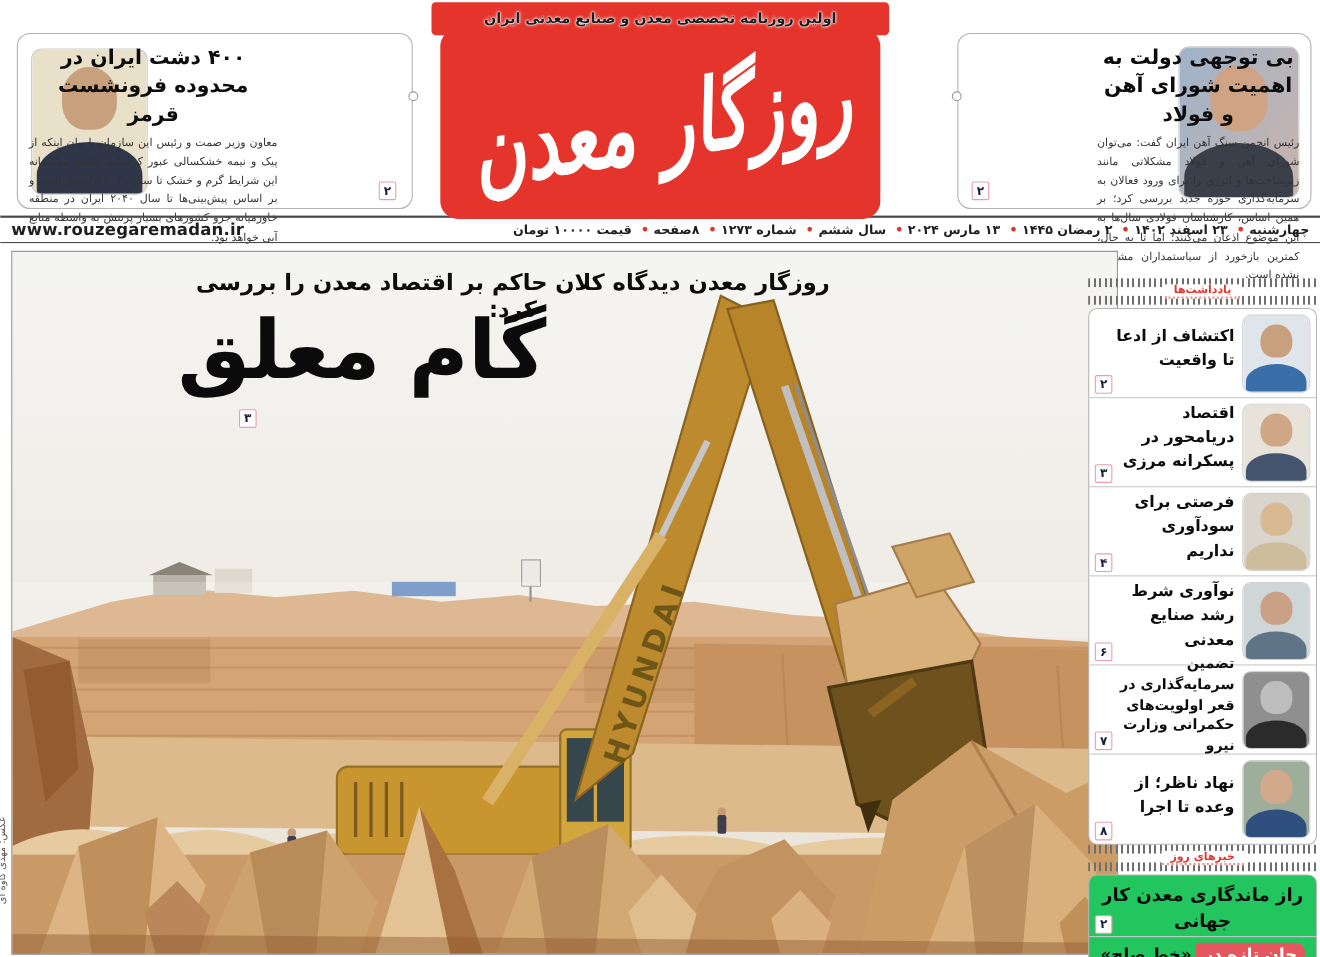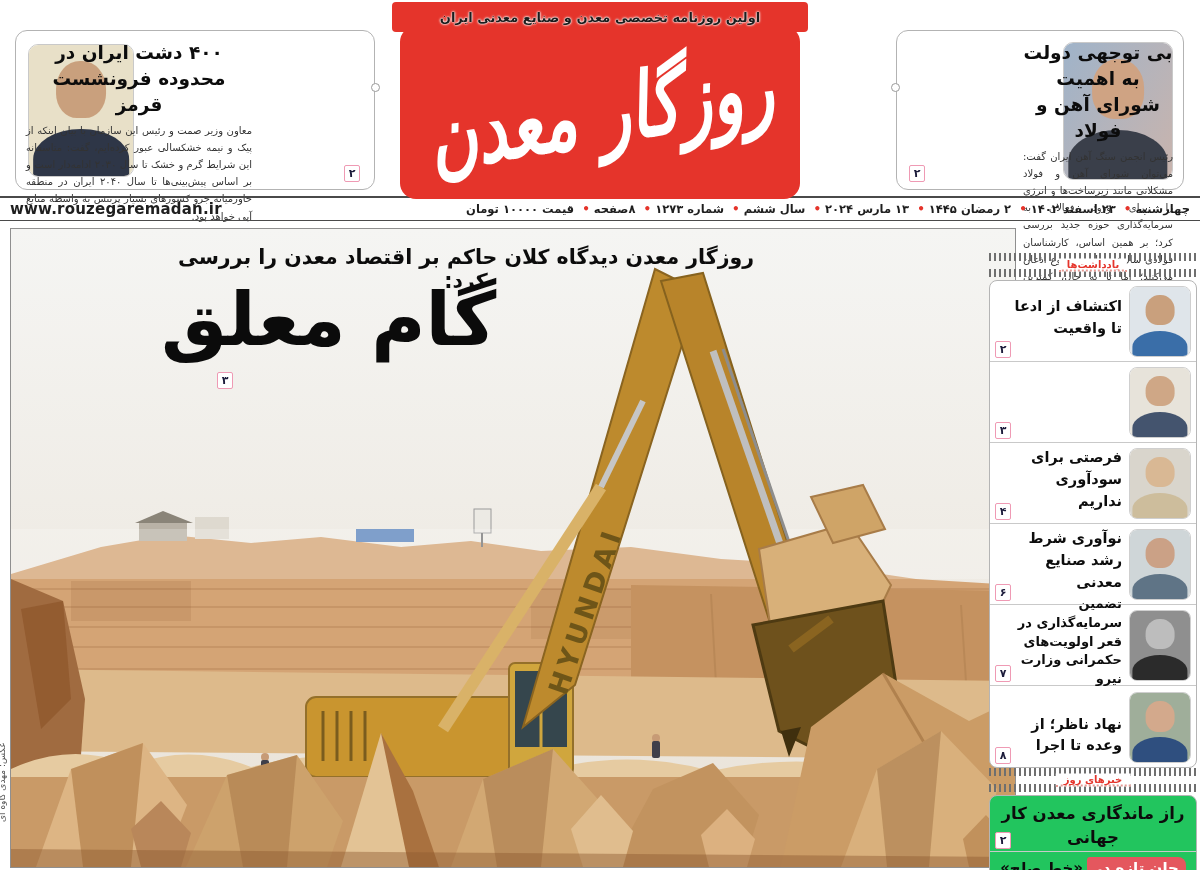--- a/index.html
+++ b/index.html
@@ -25,21 +25,21 @@
     border-radius:16px;display:flex;align-items:center;justify-content:center;z-index:2;
   }
   .logo-text{
     color:#fff;font-size:62px;font-weight:bold;font-style:italic;white-space:nowrap;
     letter-spacing:-4px;transform:rotate(-9deg) scale(1.05,1.45);line-height:1;
   }
   .topbox{
     position:absolute;top:30px;height:160px;border:1px solid #b3b3b3;border-radius:12px;background:#fff;text-decoration:underline;
   }
   .topbox.leftbox{left:15px;width:360px;}
-  .topbox.rightbox{right:16px;width:288px;}
+  .topbox.rightbox{right:8px;width:322px;}
   .ring{
     position:absolute;width:9px;height:9px;border:1.5px solid #9a9a9a;border-radius:50%;
     background:#fff;top:52px;z-index:2;
   }
   .leftbox .ring{right:-6px;}
   .rightbox .ring{left:-6px;}
   .portrait{
     position:absolute;border:1px solid #c9c9c9;border-radius:10px;overflow:hidden;
   }
   .leftbox .portrait{left:12px;top:13px;width:106px;height:133px;}
@@ -110,21 +110,21 @@
   .band-label{
     position:absolute;left:50%;top:50%;transform:translate(-50%,-50%);
     background:#fff;padding:0 8px;color:var(--red);font-size:10px;font-weight:bold;
     white-space:nowrap;border-bottom:2px dotted #e59a94;z-index:1;
   }
   .notes{border:1px solid #b5b5b5;border-radius:8px;overflow:hidden;background:#fff;}
   .note-card{
     position:relative;height:81px;display:flex;align-items:center;
     padding:4px 5px 4px 6px;border-bottom:1px solid #c9c9c9;
   }
-  .note-card:last-child{border-bottom:none;align-items:flex-end;}
+  .note-card:last-child{border-bottom:none;}
   .note-photo{width:62px;height:71px;border:1px solid #cfcfcf;border-radius:8px;overflow:hidden;flex:none;}
   .note-title{
     flex:1;font-size:14.5px;font-weight:bold;line-height:1.5;color:#0d0d0d;
     padding:0 7px 6px 16px;text-align:right;
   }
   .note-title.small{font-size:13px;line-height:1.45;}
   .note-card .badge{position:absolute;left:5px;bottom:3px;}
   .news-block{border:1px solid #b5b5b5;border-radius:8px;background:#22c55e;margin-top:3px;}
   .news-row{position:relative;border-bottom:1px solid #c9c9c9;}
   .news-row:last-child{border-bottom:none;}
@@ -330,20 +330,21 @@
           <div class="avatar" style="--skin:#c9a07d;--cloth:#3a6ea8;background:#dfe5ea;"></div>
         </div>
         <div class="note-title">اکتشاف از ادعا تا واقعیت</div>
         <span class="badge">۲</span>
       </div>
 
       <div class="note-card">
         <div class="note-photo">
           <div class="avatar" style="--skin:#cfa786;--cloth:#44546e;background:#e7e3da;"></div>
         </div>
+        <div class="note-title">اقتصاد دریامحور در پسکرانه مرزی</div>
         <span class="badge">۳</span>
       </div>
 
       <div class="note-card">
         <div class="note-photo">
           <div class="avatar" style="--skin:#d9b894;--cloth:#cdbd9c;background:#d9d5cc;"></div>
         </div>
         <div class="note-title">فرصتی برای سودآوری نداریم</div>
         <span class="badge">۴</span>
       </div>

